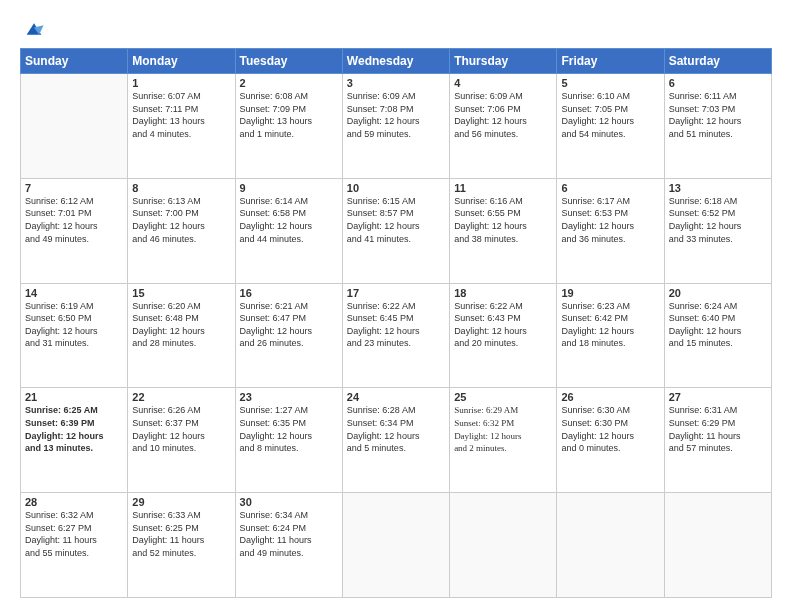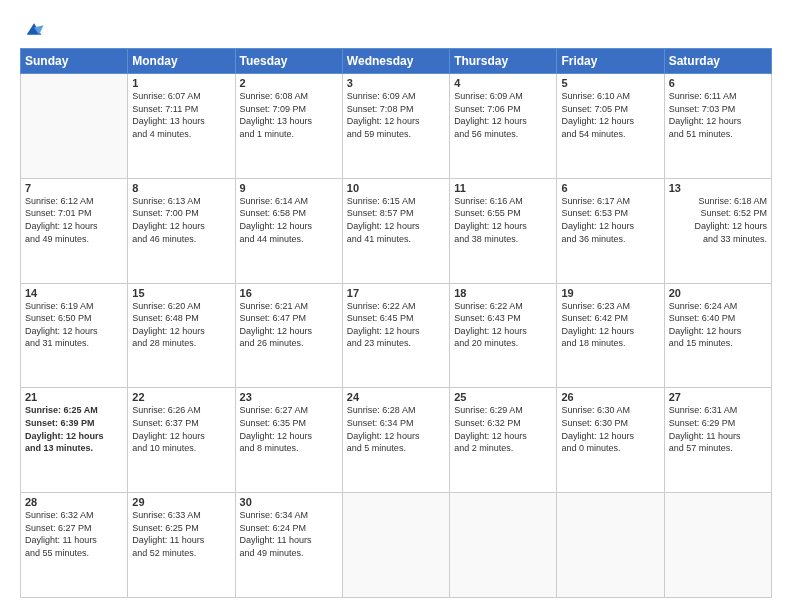--- a/index.html
+++ b/index.html
@@ -210,21 +210,21 @@
           </td>
           <td>
             <div class="day-num">6</div>
             <div class="day-info" style="white-space: pre-line;">Sunrise: 6:17 AM
 Sunset: 6:53 PM
 Daylight: 12 hours
 and 36 minutes.</div>
           </td>
           <td>
             <div class="day-num">13</div>
-            <div class="day-info" style="white-space: pre-line; text-align: right;">Sunrise: 6:18 AM
+            <div class="day-info" style="white-space: pre-line;">Sunrise: 6:18 AM
 Sunset: 6:52 PM
 Daylight: 12 hours
 and 33 minutes.</div>
           </td>
         </tr>
         <tr>
           <td>
             <div class="day-num">14</div>
             <div class="day-info" style="white-space: pre-line;">Sunrise: 6:19 AM
 Sunset: 6:50 PM
@@ -284,35 +284,35 @@
           </td>
           <td>
             <div class="day-num">22</div>
             <div class="day-info" style="white-space: pre-line;">Sunrise: 6:26 AM
 Sunset: 6:37 PM
 Daylight: 12 hours
 and 10 minutes.</div>
           </td>
           <td>
             <div class="day-num">23</div>
-            <div class="day-info" style="white-space: pre-line;">Sunrise: 6:27 AM
+            <div class="day-info" style="white-space: pre-line;">Sunrise: 1:27 AM
 Sunset: 6:35 PM
 Daylight: 12 hours
 and 8 minutes.</div>
           </td>
           <td>
             <div class="day-num">24</div>
             <div class="day-info" style="white-space: pre-line;">Sunrise: 6:28 AM
 Sunset: 6:34 PM
 Daylight: 12 hours
 and 5 minutes.</div>
           </td>
           <td>
             <div class="day-num">25</div>
-            <div class="day-info" style="white-space: pre-line;">Sunrise: 6:29 AM
+            <div class="day-info" style="white-space: pre-line; font-family: Liberation Serif, serif;">Sunrise: 6:29 AM
 Sunset: 6:32 PM
 Daylight: 12 hours
 and 2 minutes.</div>
           </td>
           <td>
             <div class="day-num">26</div>
             <div class="day-info" style="white-space: pre-line;">Sunrise: 6:30 AM
 Sunset: 6:30 PM
 Daylight: 12 hours
 and 0 minutes.</div>

